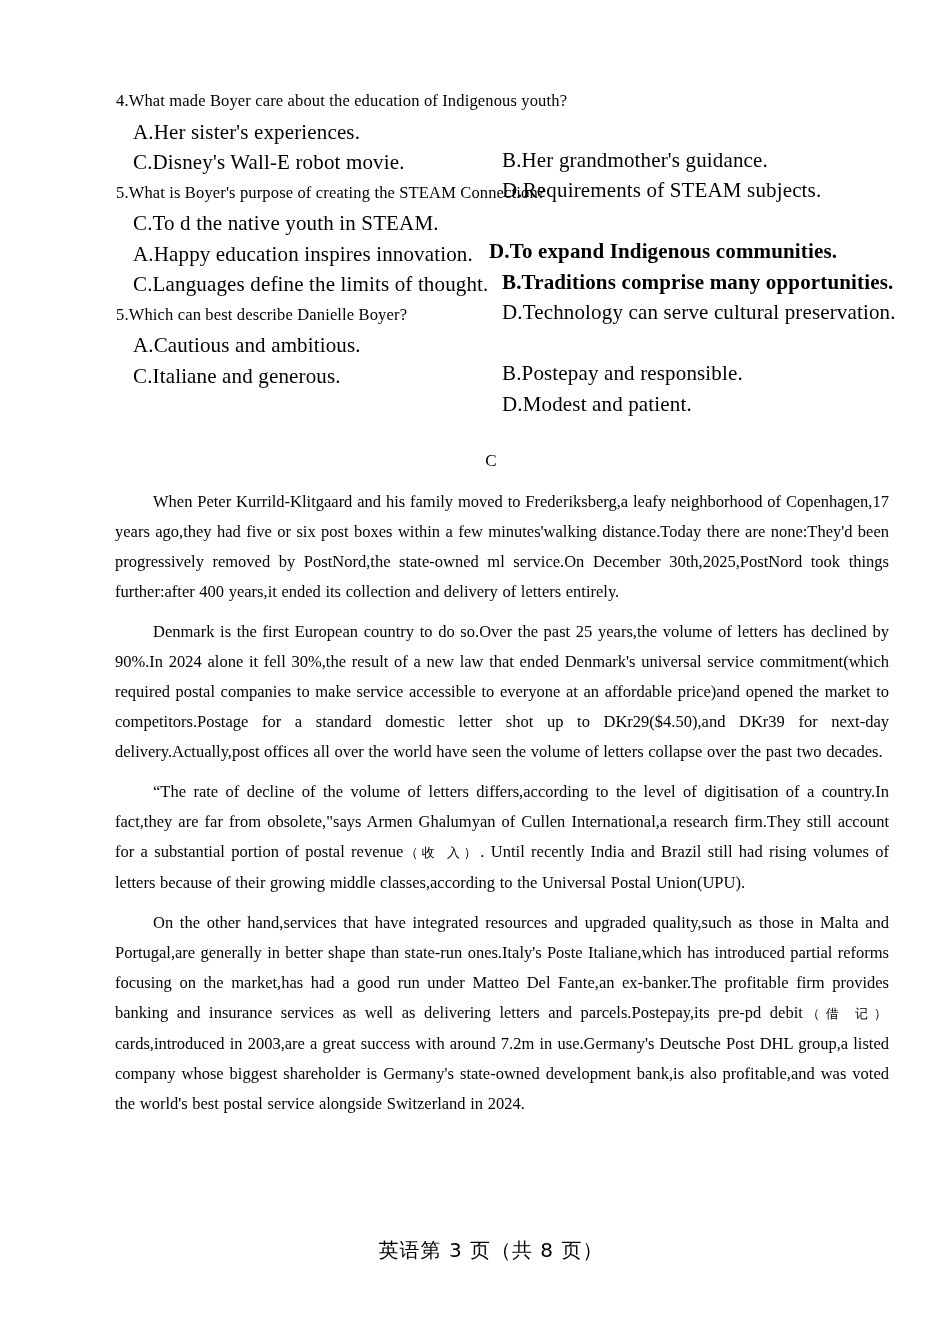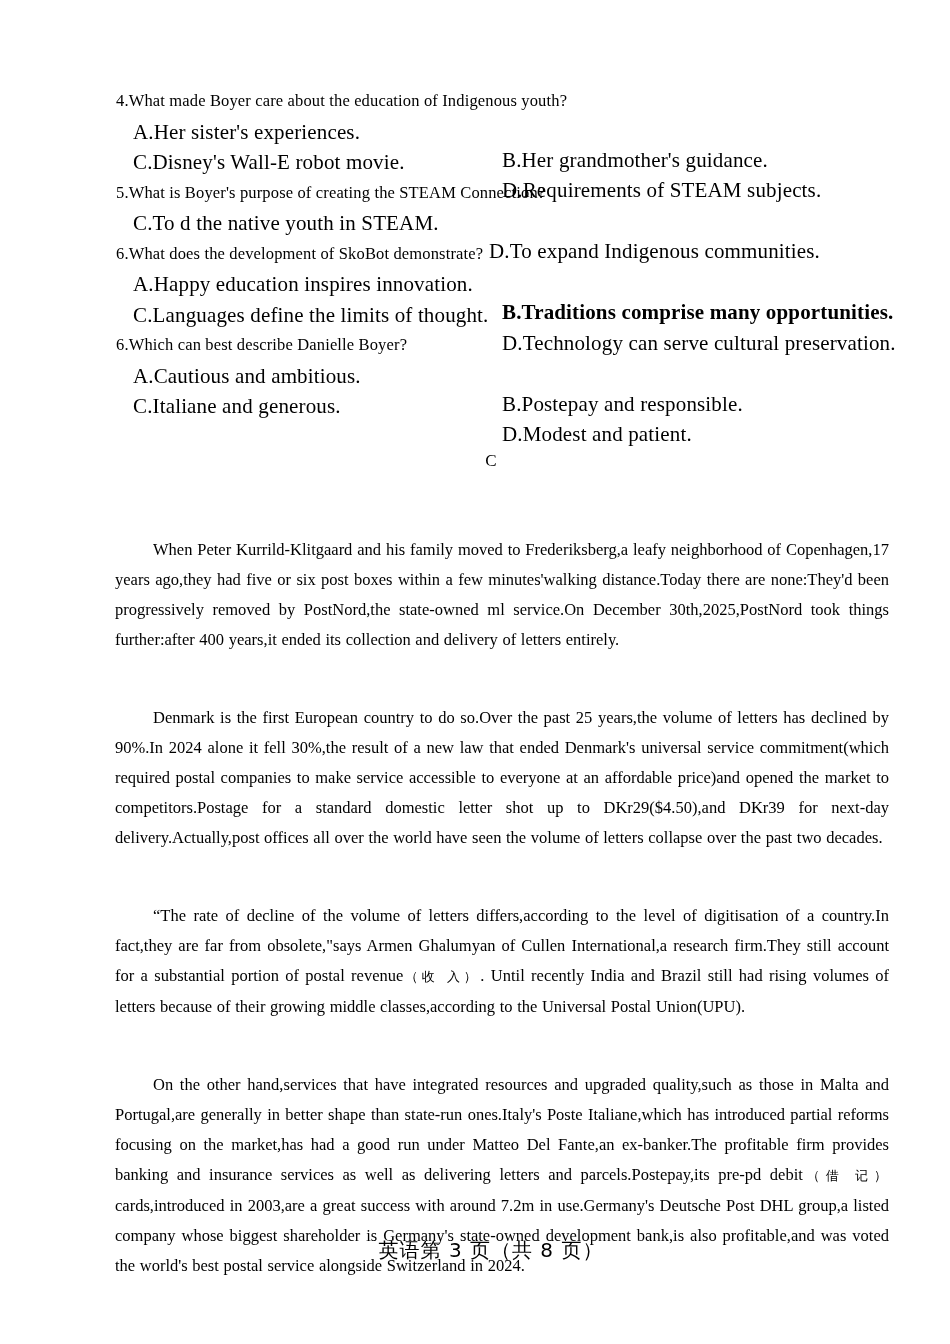--- a/index.html
+++ b/index.html
@@ -79,21 +79,20 @@
     font-size: 16.5px;
     line-height: 30px;
     text-align: justify;
     text-align-last: left;
     text-justify: inter-word;
     margin: 0 0 10px 0;
     word-spacing: 0.5px;
   }
   .para.indent {
     text-indent: 38px;
-    margin-top: 48px;
   }
   .cn {
     font-family: "DejaVu Sans", sans-serif;
     font-size: 13px;
     letter-spacing: 2px;
   }
 
   
   .footer {
     position: absolute;
@@ -119,34 +118,33 @@
       <span class="opt-right" style="left:386px;">B.Her grandmother's guidance.</span>
     </div>
     <div class="option-row">
       <span class="opt-left">C.Disney's Wall-E robot movie.</span>
       <span class="opt-right" style="left:386px;">D.Requirements of STEAM subjects.</span>
     </div>
 
     <div class="question-line">5.What is Boyer's purpose of creating the STEAM Connection?</div>
     <div class="option-row">
       <span class="opt-left">C.To d the native youth in STEAM.</span>
-      <span class="opt-right" style="left:373px;">D.To expand Indigenous communities.</span>
+      <span class="opt-right" style="left:373px;font-weight:bold;">D.To expand Indigenous communities.</span>
     </div>
 
-    <div class="question-line">6.What does the development of SkoBot demonstrate?</div>
     <div class="option-row">
       <span class="opt-left">A.Happy education inspires innovation.</span>
       <span class="opt-right" style="left:386px;font-weight:bold;">B.Traditions comprise many opportunities.</span>
     </div>
     <div class="option-row">
       <span class="opt-left">C.Languages define the limits of thought.</span>
       <span class="opt-right" style="left:386px;">D.Technology can serve cultural preservation.</span>
     </div>
 
-    <div class="question-line">6.Which can best describe Danielle Boyer?</div>
+    <div class="question-line">5.Which can best describe Danielle Boyer?</div>
     <div class="option-row">
       <span class="opt-left">A.Cautious and ambitious.</span>
       <span class="opt-right" style="left:386px;">B.Postepay and responsible.</span>
     </div>
     <div class="option-row">
       <span class="opt-left">C.Italiane and generous.</span>
       <span class="opt-right" style="left:386px;">D.Modest and patient.</span>
     </div>
 
   </div>

